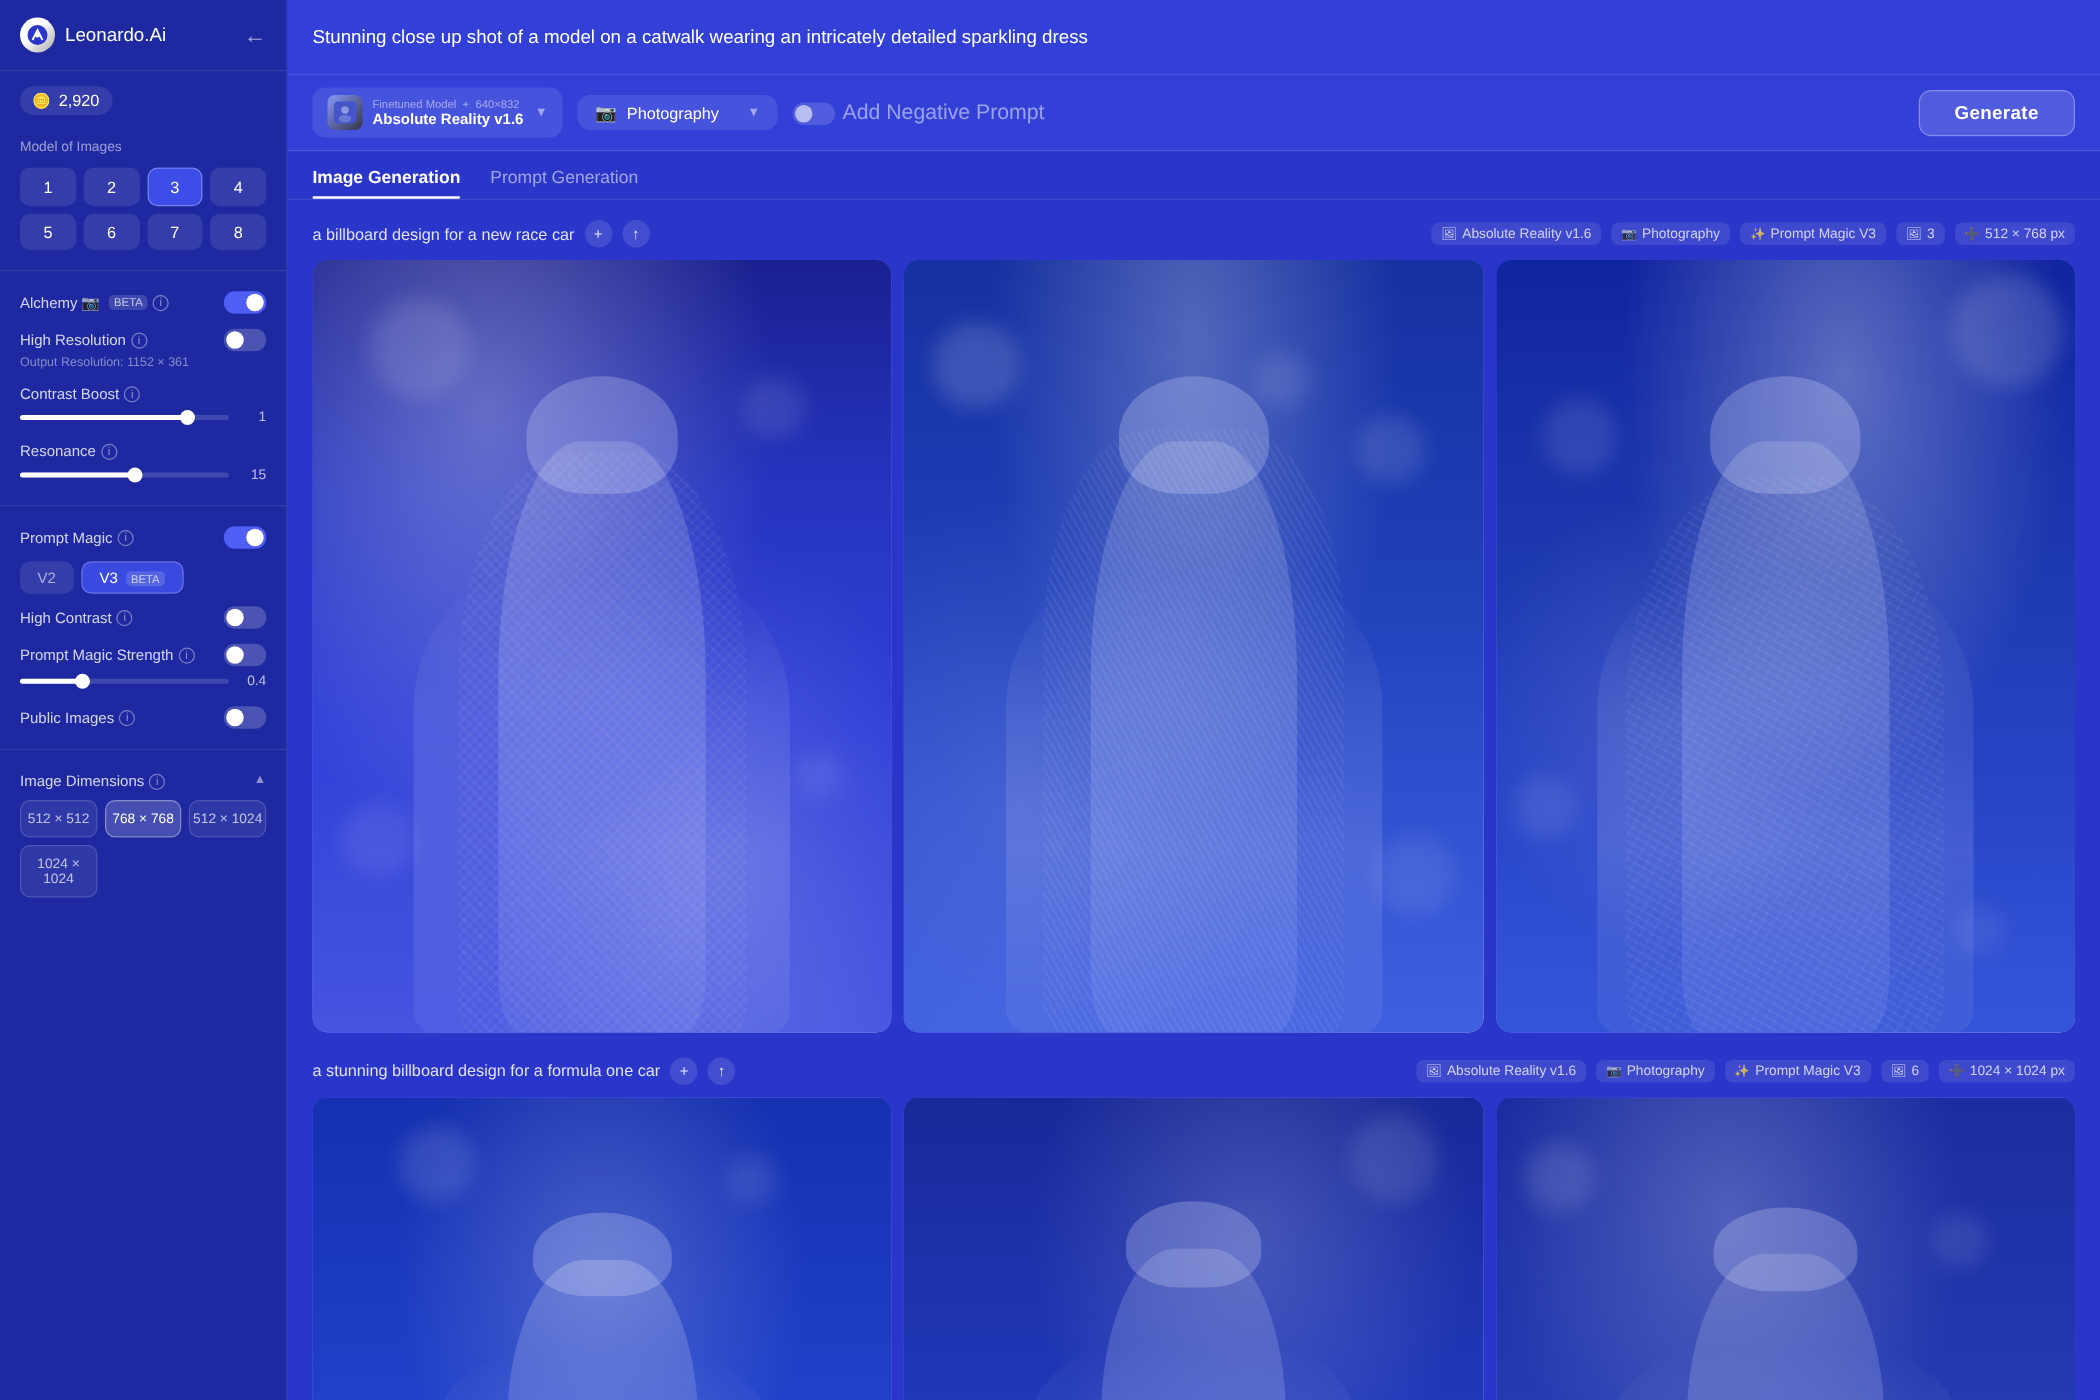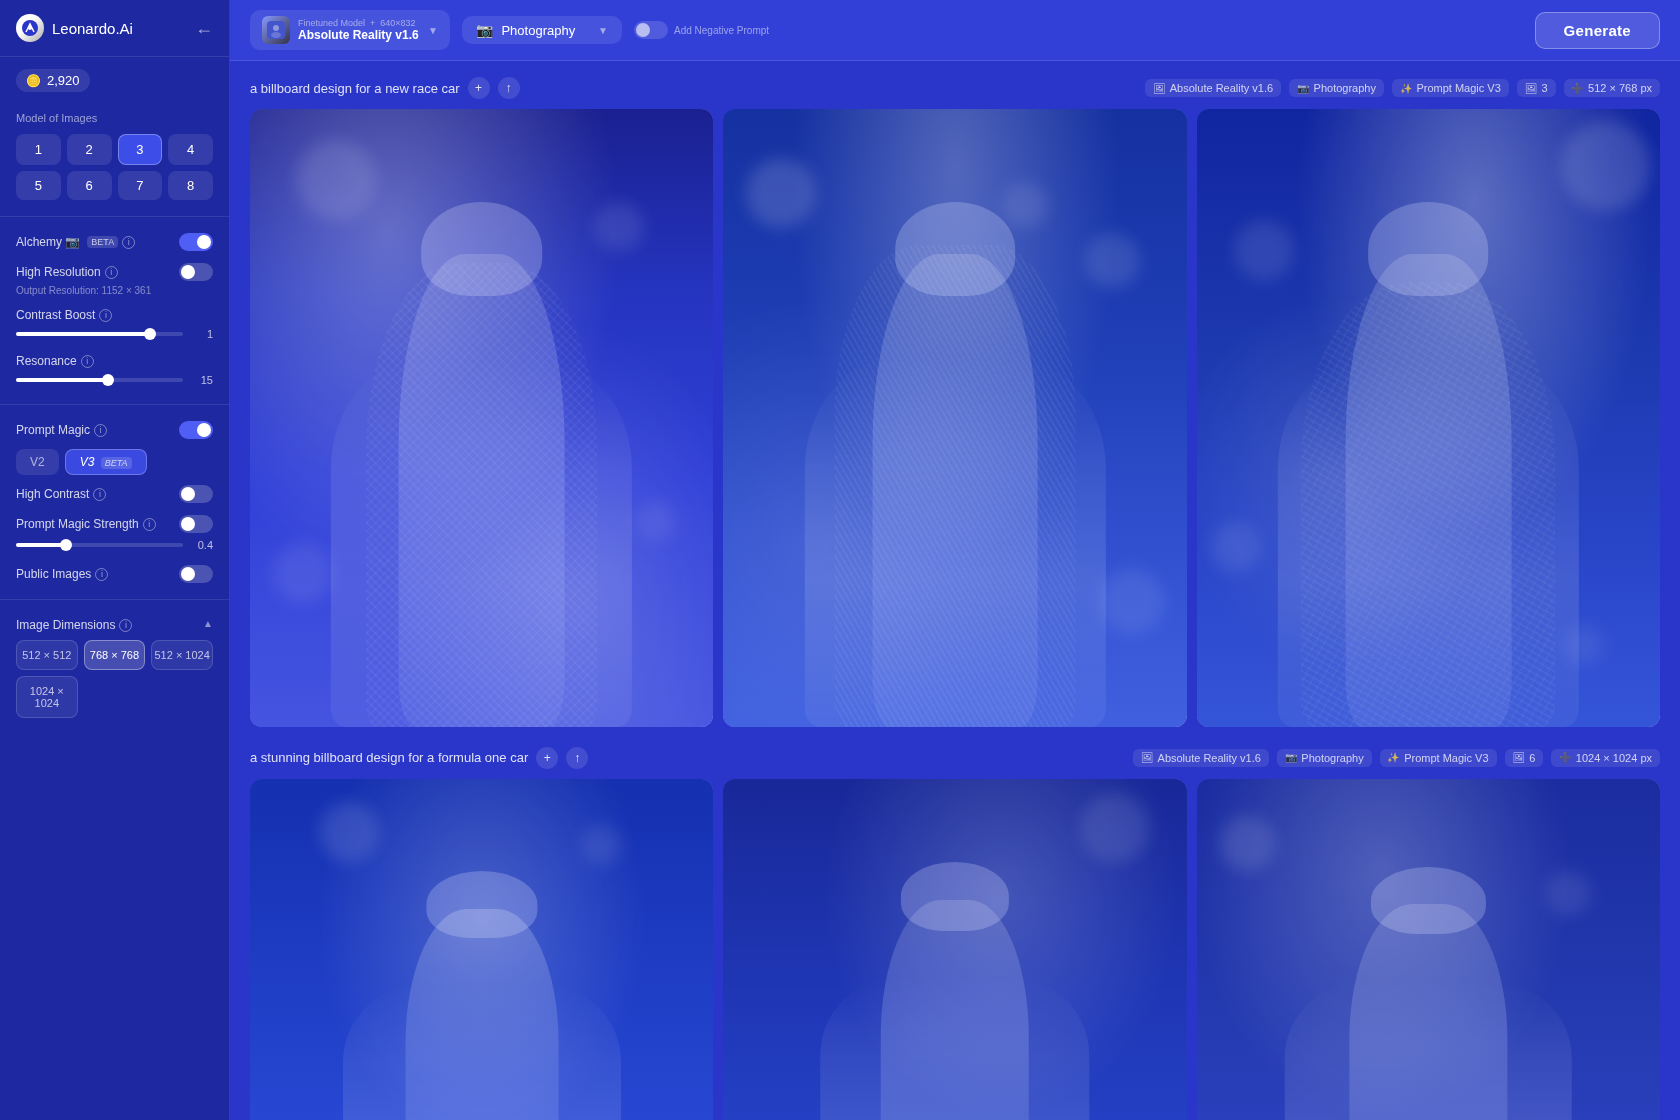--- a/index.html
+++ b/index.html
@@ -212,21 +212,20 @@
       border-radius: 8px;
       color: rgba(255,255,255,0.6);
       font-size: 12px;
       padding: 5px 14px;
       cursor: pointer;
     }
     .pm-btn.active {
       background: #3a4ae0;
       color: #fff;
       border: 1px solid rgba(255,255,255,0.25);
-      font-style: italic;
     }
     .beta-tag {
       background: rgba(255,255,255,0.15);
       border-radius: 4px;
       font-size: 9px;
       padding: 1px 4px;
       margin-left: 3px;
       color: rgba(255,255,255,0.7);
     }
 
@@ -337,24 +336,24 @@
       padding: 6px 14px;
       cursor: pointer;
       min-width: 160px;
     }
 
     .style-icon { font-size: 14px; }
     .style-label { flex: 1; font-size: 13px; color: #fff; }
 
     .negative-prompt {
       display: flex;
-      align-items: center;
+      align-items: flex-end;
       gap: 6px;
       color: rgba(255,255,255,0.5);
-      font-size: 10px;
+      font-size: 17px;
       cursor: pointer;
       flex: 1;
     }
 
     .neg-toggle {
       width: 34px; height: 18px;
       border-radius: 9px;
       background: rgba(255,255,255,0.15);
       position: relative;
     }
@@ -697,20 +696,23 @@
   <div class="dimension-grid">
     <button class="dim-btn">512 × 512</button>
     <button class="dim-btn active">768 × 768</button>
     <button class="dim-btn">512 × 1024</button>
     <button class="dim-btn">1024 × 1024</button>
   </div>
 </div>
 
 <div class="main">
 
+  <div class="prompt-bar">
+    <input class="prompt-input" value="Stunning close up shot of a model on a catwalk wearing an intricately detailed sparkling dress" readonly="" style="">
+  </div>
 
   <div class="controls-bar">
 
     <div class="model-selector">
       <div class="model-avatar">
         <svg width="18" height="18" viewBox="0 0 18 18">
           <rect width="18" height="18" rx="4" fill="#4455cc"></rect>
           <circle cx="9" cy="7" r="3" fill="rgba(255,255,255,0.4)"></circle>
           <ellipse cx="9" cy="14" rx="5" ry="3" fill="rgba(255,255,255,0.2)"></ellipse>
         </svg>
@@ -731,20 +733,24 @@
     </div>
 
     <div class="negative-prompt">
       <div class="neg-toggle"></div>
       <span>Add Negative Prompt</span>
     </div>
 
     <button class="generate-btn">Generate</button>
   </div>
 
+  <div class="tabs-row">
+    <div class="tab active">Image Generation</div>
+    <div class="tab">Prompt Generation</div>
+  </div>
 
   <div class="generation-section">
 
     <div class="gen-row">
       <div class="gen-row-header">
         <div class="gen-prompt-text">
           <span>a billboard design for a new race car</span>
           <span class="add-icon">+</span>
           <span class="upload-icon">↑</span>
         </div>

